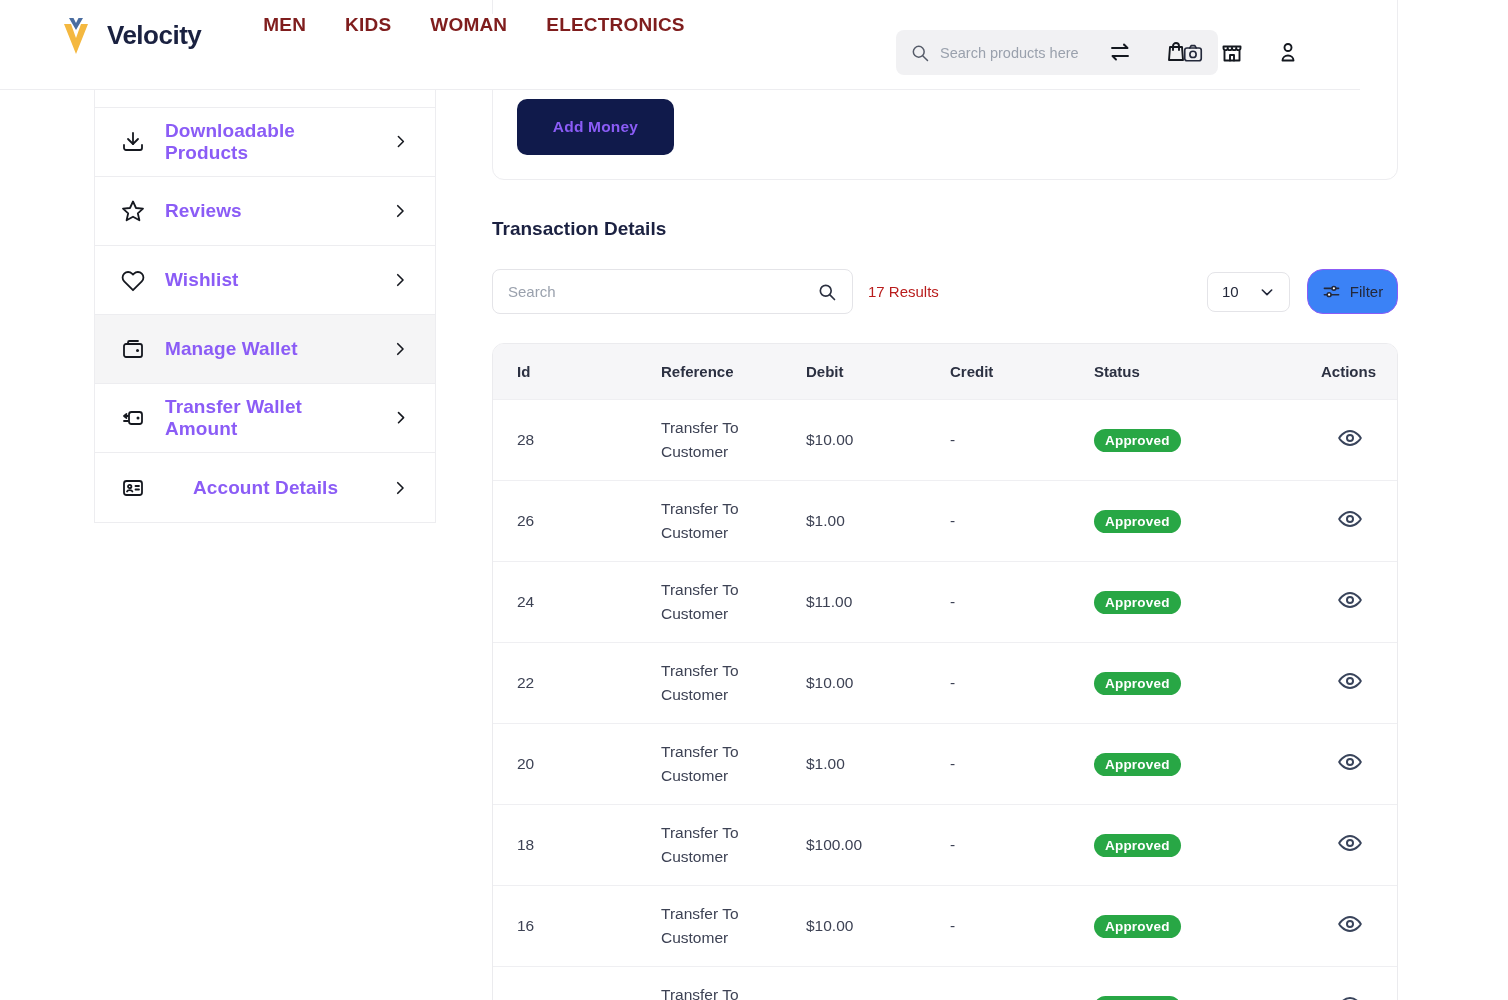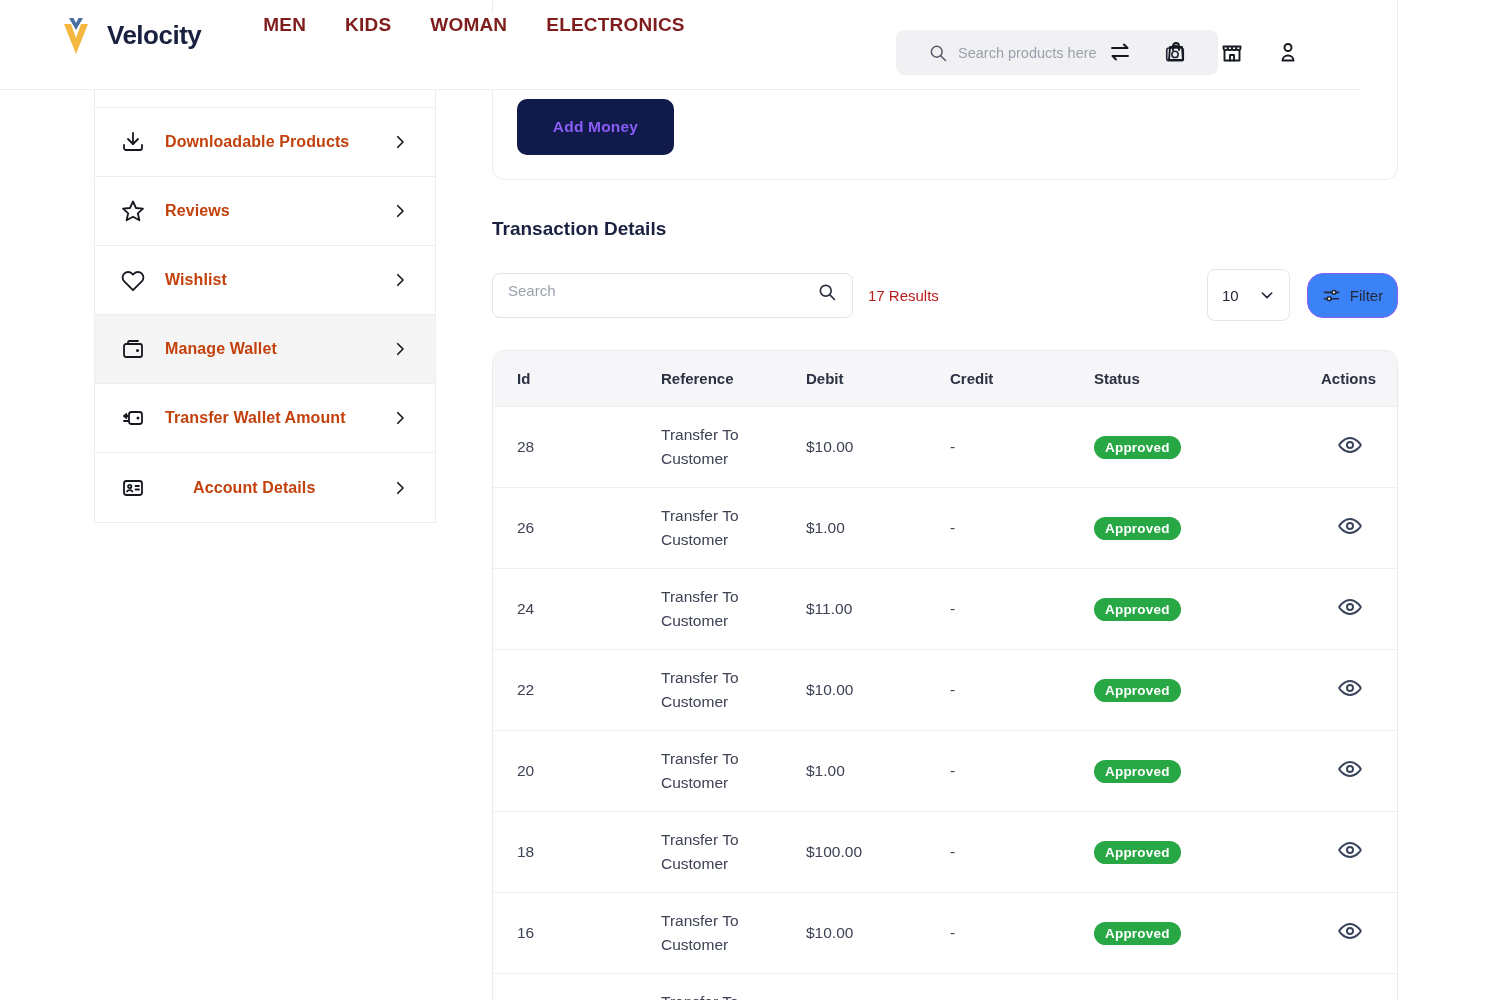--- a/index.html
+++ b/index.html
@@ -15,21 +15,21 @@
     position:absolute; top:14px; left:0; width:1360px; height:76px;
     background:#ffffff; border-bottom:1px solid #ededf0; z-index:20;
     display:flex; align-items:flex-start;
   }
   .logo { margin-left:60px; display:flex; align-items:center; gap:7px; cursor:pointer; }
   .logo-text { font-size:26px; font-weight:800; color:#1a2140; letter-spacing:-0.5px; }
   .nav { display:flex; margin-left:62px; gap:39px; }
   .nav-item { font-size:19px; font-weight:700; color:#7f1d1d; letter-spacing:0.2px; cursor:pointer; }
   .hsearch {
     position:absolute; left:896px; top:16px; width:322px; height:45px;
-    background:#f1f1f3; border-radius:8px; display:flex; align-items:center; padding:0 32px; gap:10px;
+    background:#f1f1f3; border-radius:8px; display:flex; align-items:center; padding:0 14px; gap:10px;
   }
   .hsearch input {
     flex:1; border:none; outline:none; background:transparent;
     font-size:14.5px; color:#3c4152; font-family:"Liberation Sans", sans-serif;
   }
   .hsearch input::placeholder { color:#9aa1ad; }
   .hicons { position:absolute; right:60px; top:26px; display:flex; gap:32px; }
   .hicon { width:24px; height:24px; color:#14181f; cursor:pointer; }
 
   
@@ -37,52 +37,52 @@
     position:absolute; left:94px; top:38px; width:342px; z-index:5;
     border:1px solid #ededf0; background:#fff;
   }
   .side-item {
     height:69px; display:flex; align-items:center; padding:0 26px; gap:20px;
     border-bottom:1px solid #ededf0; background:#fff; cursor:pointer;
   }
   .side-item:last-child { border-bottom:none;gap:48px; }
   .side-item.active { background:#f5f5f6; }
   .side-icon { width:24px; height:24px; color:#15181f; flex:none; }
-  .side-label { font-size:16px; font-weight:700; color:#c2410c; letter-spacing:0.1px; }
+  .side-label { font-size:19px; font-weight:700; color:#8b5cf6; letter-spacing:0.1px; }
   .side-chevron { margin-left:auto; width:18px; height:18px; color:#15181f; }
 
   
   .main { position:absolute; left:492px; top:0; width:906px; z-index:4; }
   .wallet-card {
     margin-top:-20px; height:200px; border:1px solid #ededf0; border-radius:12px;
     position:relative; background:#fff;
   }
   .add-money-btn {
     position:absolute; left:24px; bottom:24px; width:157px; height:56px;
     background:#101a4b; color:#8b5cf6; border:none; border-radius:10px;
     font-size:15.5px; font-weight:700; font-family:"Liberation Sans", sans-serif;
     cursor:pointer; letter-spacing:0.2px;
   }
   .section-title { margin-top:38px; font-size:19px; font-weight:800; color:#1b2141; }
 
   .controls { margin-top:29px; display:flex; align-items:center; }
   .tsearch {
     width:361px; height:45px; border:1px solid #e4e4e8; border-radius:8px;
-    display:flex; align-items:flex-start; padding:8px 15px; gap:10px; background:#fff;
+    display:flex; align-items:center; padding:8px 15px; gap:10px; background:#fff;
   }
   .tsearch input {
     flex:1; border:none; outline:none; font-size:15px; color:#3c4152;
     font-family:"Liberation Sans", sans-serif;
   }
   .tsearch input::placeholder { color:#9aa1ad; }
   .tsearch .mag { width:20px; height:20px; color:#2b3040; cursor:pointer; }
   .results { margin-left:15px; font-size:15px; color:#b91c1c; }
   .controls .spacer { flex:1; }
   .per-page {
-    width:83px; height:52px; border:1px solid #e4e4e8; border-radius:8px;
+    width:83px; height:40px; border:1px solid #e4e4e8; border-radius:8px;
     display:flex; align-items:center; justify-content:space-between; padding:0 14px;
     font-size:15px; color:#23283a; cursor:pointer; background:#fff;
   }
   .filter-btn {
     margin-left:17px; width:91px; height:45px; border:1px solid #8b5cf6; border-radius:16px;
     display:flex; align-items:center; justify-content:center; gap:9px;
     font-size:15px; color:#23283a; background:#3b82f6; cursor:pointer;
     font-family:"Liberation Sans", sans-serif;
   }
 

